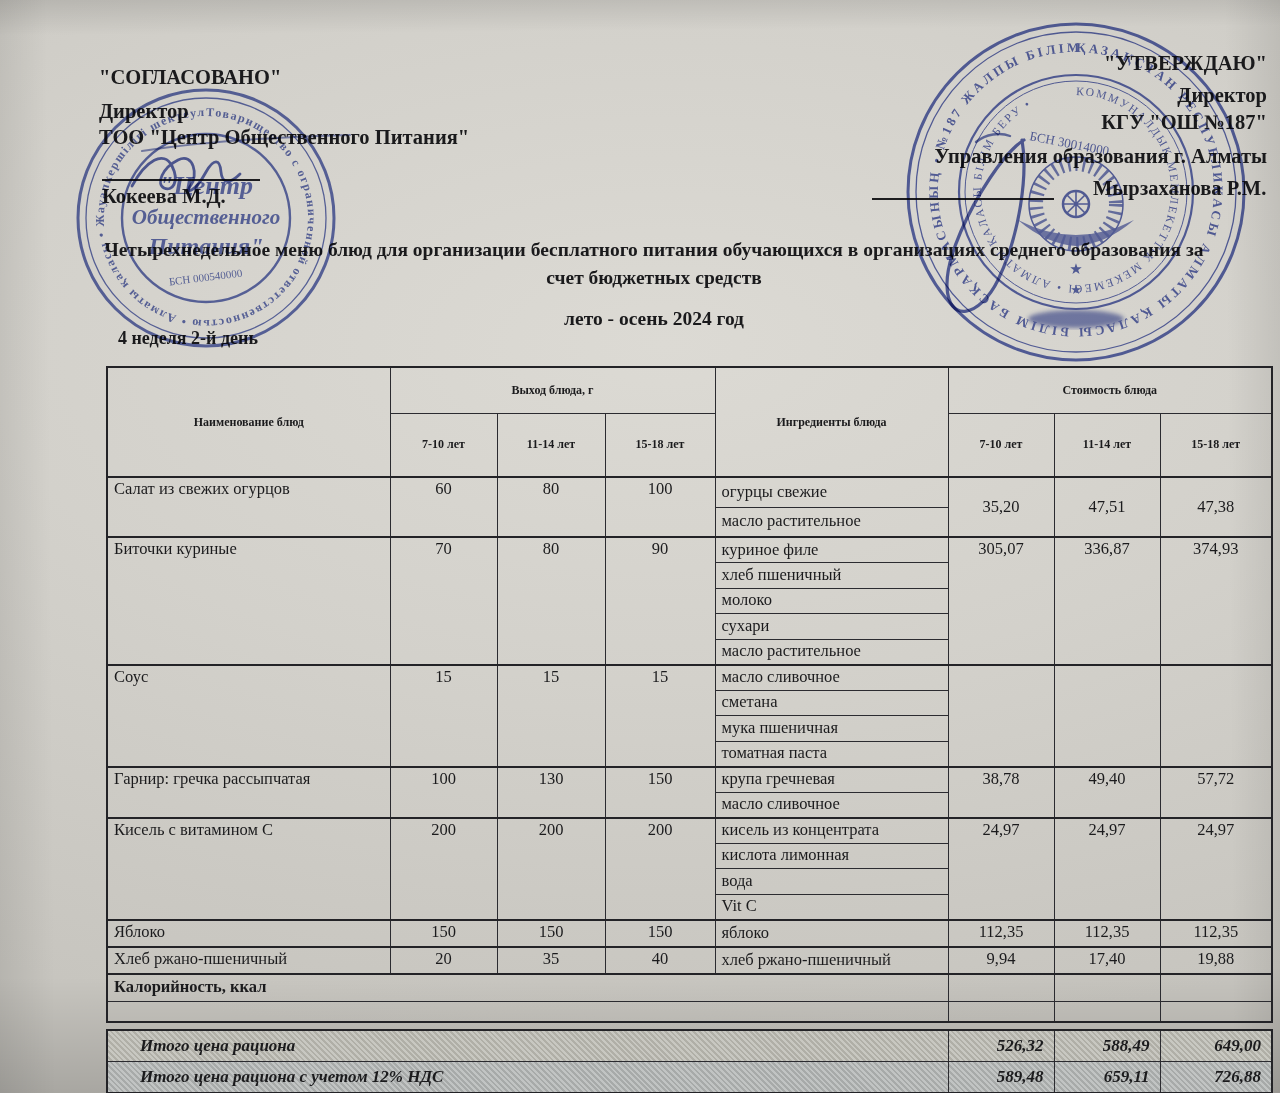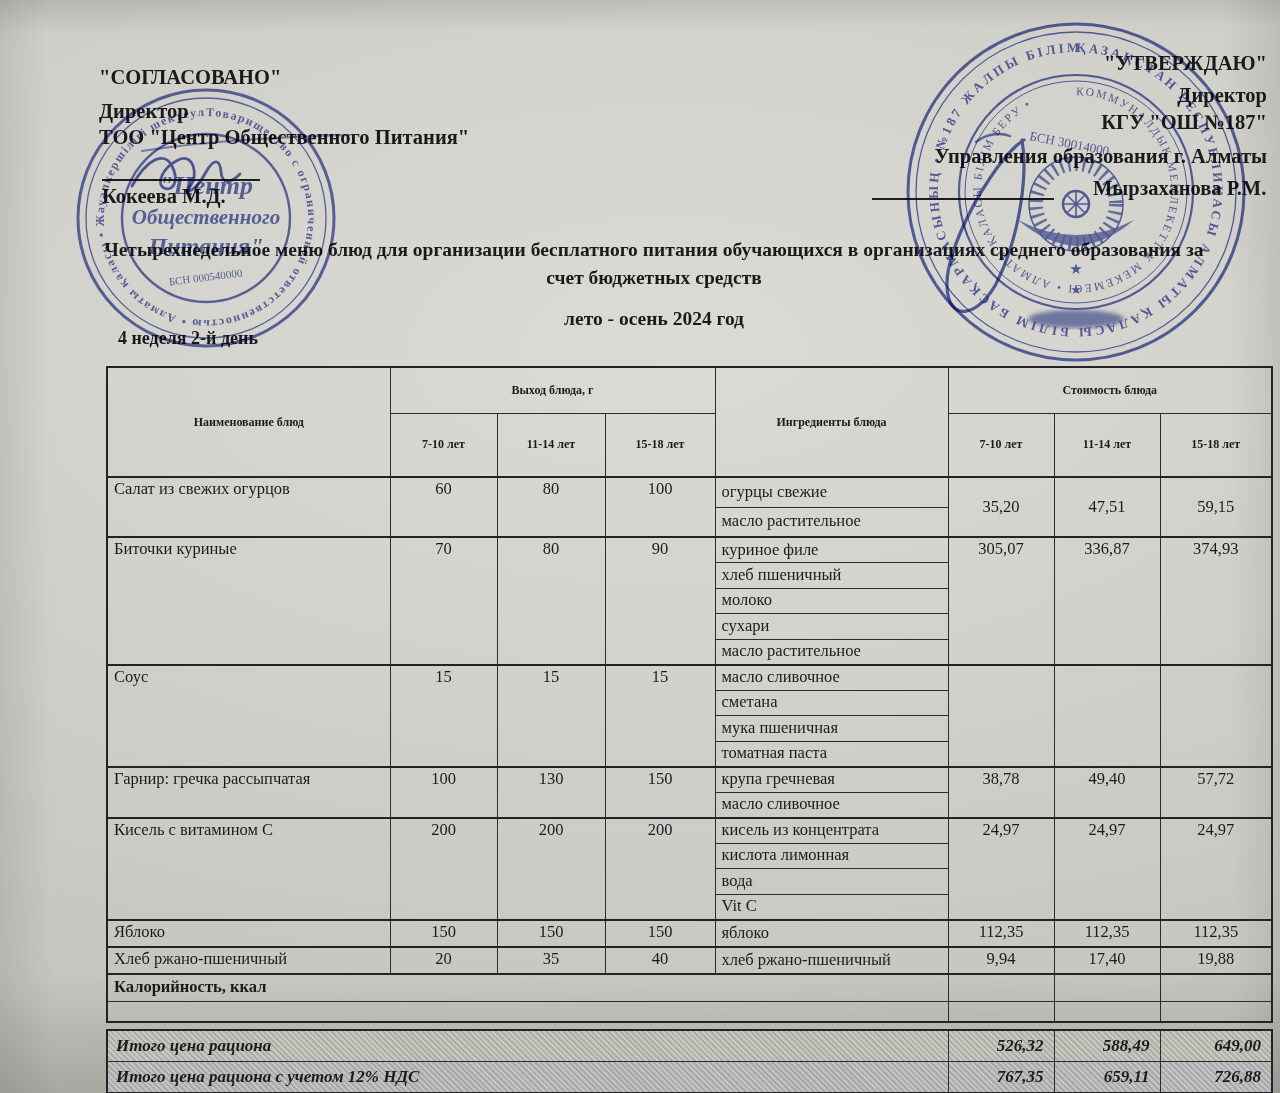--- a/index.html
+++ b/index.html
@@ -42,21 +42,21 @@
   td.price{text-align:center;vertical-align:top;}
   .ds{border-top:2.3px solid #232327 !important;}
   td.kcal{font-weight:bold;text-align:left;padding-left:7px;}
   #totals-table{margin-top:6px;border:2.2px solid #232327;}
   #totals-table td{
     font-weight:bold;font-style:italic;font-size:17px;height:28px;
     background-color:#b9b8b0;
     background-image:repeating-linear-gradient(45deg, rgba(255,255,255,.22) 0 2px, rgba(0,0,0,.05) 2px 4px);
   }
   #totals-table tr.t2 td{background-color:#b0b3b2;}
-  #totals-table td.tlabel{text-align:left;padding-left:8px;margin-left:36px;}
+  #totals-table td.tlabel{text-align:left;padding-left:32px;margin-left:36px;}
   #totals-table td.tval{text-align:right;padding-right:10px;}
 
   
   .stamp{position:absolute;mix-blend-mode:multiply;opacity:.82;pointer-events:none;}
   #ink-overlay{position:absolute;left:0;top:0;width:1280px;height:1093px;mix-blend-mode:multiply;opacity:.9;pointer-events:none;}
 </style>
 </head>
 <body>
 
 <div id="paper"></div>
@@ -112,21 +112,21 @@
       </thead>
       <tbody id="tbody">
           <tr style="height: 30px;">
             <td class="name ds" rowspan="2">Салат из свежих огурцов</td>
             <td class="num ds" rowspan="2">60</td>
             <td class="num ds" rowspan="2">80</td>
             <td class="num ds" rowspan="2">100</td>
             <td class="ing ds">огурцы свежие</td>
             <td class="price ds" rowspan="2" style="vertical-align: middle;">35,20</td>
             <td class="price ds" rowspan="2" style="vertical-align: middle;">47,51</td>
-            <td class="price ds" rowspan="2" style="vertical-align: middle;">59,15</td>
+            <td class="price ds" rowspan="2" style="vertical-align: middle;">47,38</td>
           </tr>
           <tr style="height: 30px;">
             <td class="ing">масло растительное</td>
           </tr>
           <tr style="height: 25.5px;">
             <td class="name ds" rowspan="5">Биточки куриные</td>
             <td class="num ds" rowspan="5">70</td>
             <td class="num ds" rowspan="5">80</td>
             <td class="num ds" rowspan="5">90</td>
             <td class="ing ds">куриное филе</td>
@@ -244,21 +244,21 @@
       </colgroup>
       <tbody id="totals-body">
           <tr class="t1">
             <td class="tlabel" colspan="5">Итого цена рациона</td>
             <td class="tval">526,32</td>
             <td class="tval">588,49</td>
             <td class="tval">649,00</td>
           </tr>
           <tr class="t2">
             <td class="tlabel" colspan="5">Итого цена рациона с учетом 12% НДС</td>
-            <td class="tval">767,35</td>
+            <td class="tval">589,48</td>
             <td class="tval">659,11</td>
             <td class="tval">726,88</td>
           </tr>
         </tbody>
     </table>
   </div>
 
   <svg class="stamp" style="left:26px;top:62px;" width="336" height="300" viewBox="0 0 336 300">
     <g fill="none" stroke="#4353a8">
       <circle cx="166" cy="142" r="128" stroke-width="3"></circle>

